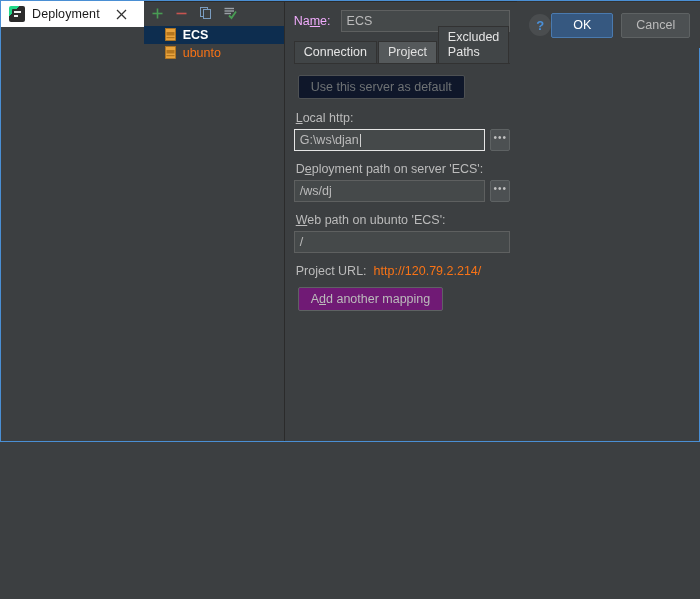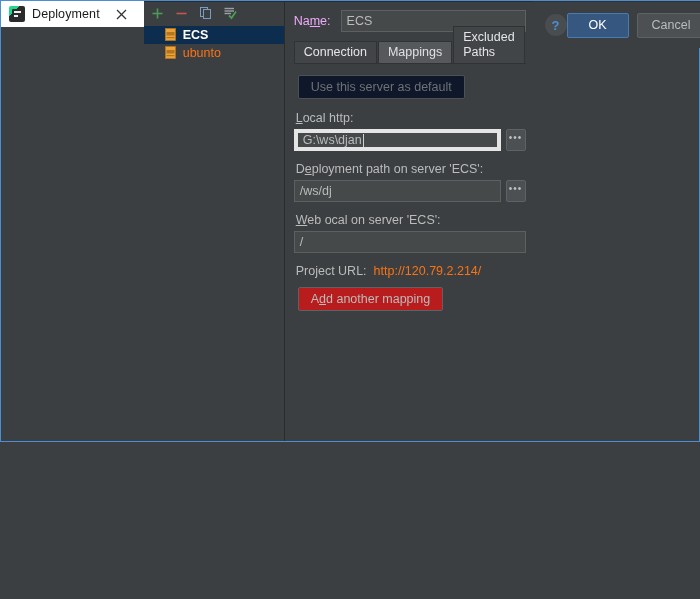--- a/index.html
+++ b/index.html
@@ -168,21 +168,21 @@
     box-sizing: border-box;
     color: #bbbbbb;
     font-size: 12.5px;
     font-family: "Liberation Sans", sans-serif;
     padding: 0 5px;
     display: flex;
     align-items: center;
     outline: none;
   }
   .field.focused {
-    border: 4px solid #e5e5e5;
+    border: 1px solid #e5e5e5;
   }
   .name-field { flex: 1 1 auto; }
 
   
   .tabs {
     display: flex;
     align-items: flex-end;
     border-bottom: 1px solid #323232;
     margin-bottom: 11px;
     height: 22px;
@@ -196,21 +196,21 @@
     border-bottom: none;
     margin-right: 1px;
     line-height: 15px;
   }
   .tab.active {
     background: #55595b;
     color: #e0e0e0;
   }
 
   .btn {
-    background: #b91c1c;
+    background: #701a75;
     border: 1px solid #5e6263;
     border-radius: 2px;
     color: #bbbbbb;
     font-size: 12.5px;
     font-family: "Liberation Sans", sans-serif;
     padding: 4px 12px;
     height: 24px;
     box-sizing: border-box;
     line-height: 14px;
   }
@@ -412,21 +412,21 @@
 
       <div class="name-row">
         <span class="name-label"><span>Na</span><span class="underline-key">m</span><span>e:</span></span>
         <div class="field name-field">
           <span>ECS</span>
         </div>
       </div>
 
       <div class="tabs">
         <div class="tab">Connection</div>
-        <div class="tab active">Mappings</div>
+        <div class="tab active">Project</div>
         <div class="tab">Excluded Paths</div>
       </div>
 
       <div class="use-default-wrap">
         <button class="btn disabled">Use this server as default</button>
       </div>
 
       <div class="form-label"><span></span><span class="underline-key">L</span><span>ocal http:</span></div>
       <div class="path-row">
         <div class="field path-field focused">
@@ -437,21 +437,21 @@
       </div>
 
       <div class="form-label"><span>D</span><span class="underline-key">e</span><span>ployment path on server 'ECS':</span></div>
       <div class="path-row">
         <div class="field path-field">
           <span>/ws/dj</span>
         </div>
         <div class="browse-btn">•••</div>
       </div>
 
-      <div class="form-label"><span></span><span class="underline-key">W</span><span>eb ocal on server 'ECS':</span></div>
+      <div class="form-label"><span></span><span class="underline-key">W</span><span>eb path on ubunto 'ECS':</span></div>
       <div class="path-row">
         <div class="field path-field">
           <span>/</span>
         </div>
       </div>
 
       <div class="url-row">
         <span class="url-label">Project URL:</span>
         <a class="url-link" href="#">http://120.79.2.214/</a>
       </div>

